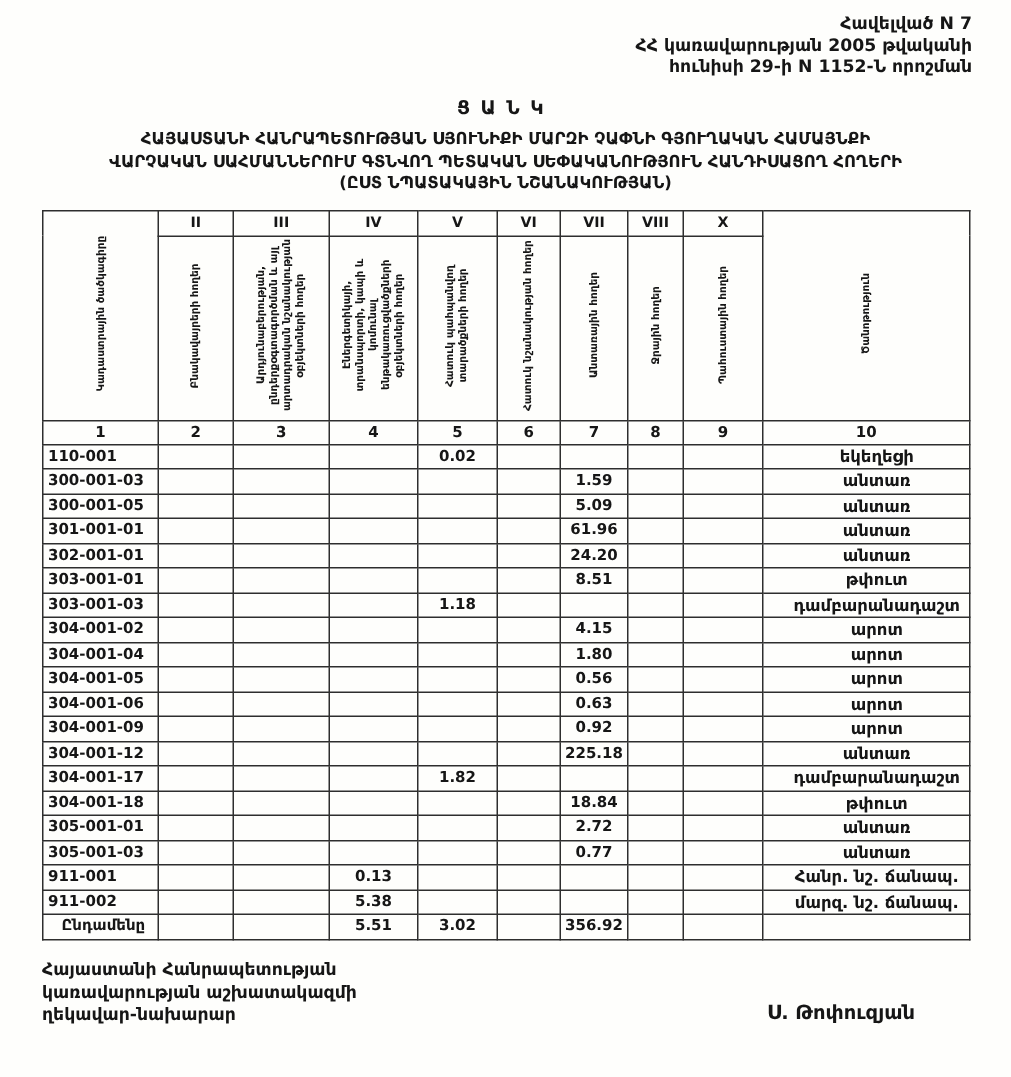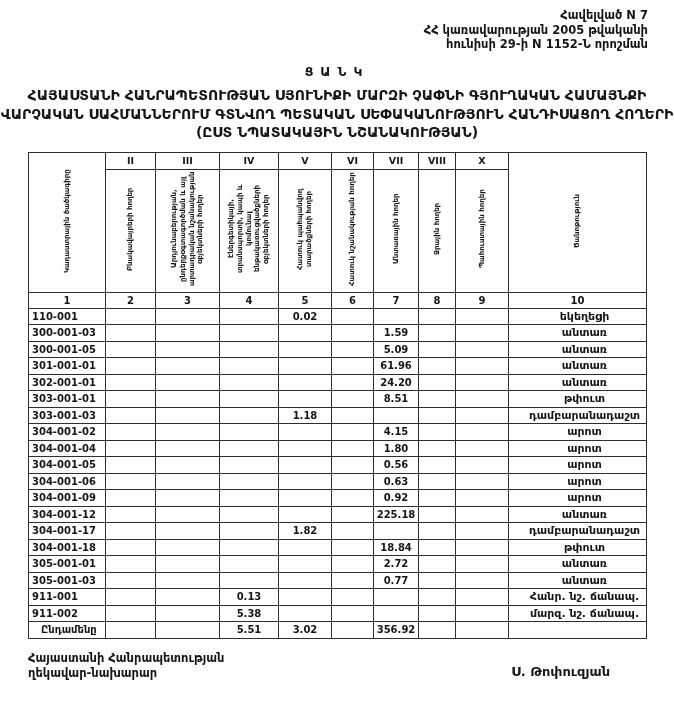--- a/index.html
+++ b/index.html
@@ -34,21 +34,21 @@
     margin-top: 12px;
     text-align: center;
     font-weight: 700;
   }
   .title-heading {
     font-size: 12.5px;
     letter-spacing: 7px;
     margin-bottom: 7px;
   }
   .title-line {
-    font-size: 14px;
+    font-size: 11px;
     line-height: 1.32;
   }
   
   table.land-table {
     border-collapse: collapse;
     table-layout: fixed;
     margin: 10px 0 0 28px;
     width: 618px;
   }
   table.land-table th,
@@ -425,18 +425,19 @@
           <td class="num"></td>
           <td class="num"></td>
           <td class="note"></td>
         </tr>
       </tbody>
   </table>
 
   <div class="footer">
     <div class="footer-left">
       <div>Հայաստանի Հանրապետության</div>
+      <div>կառավարության աշխատակազմի</div>
       <div>ղեկավար-նախարար</div>
     </div>
     <div class="footer-signature">Ս. Թոփուզյան</div>
   </div>
 
 </div>
 
 </body></html>

